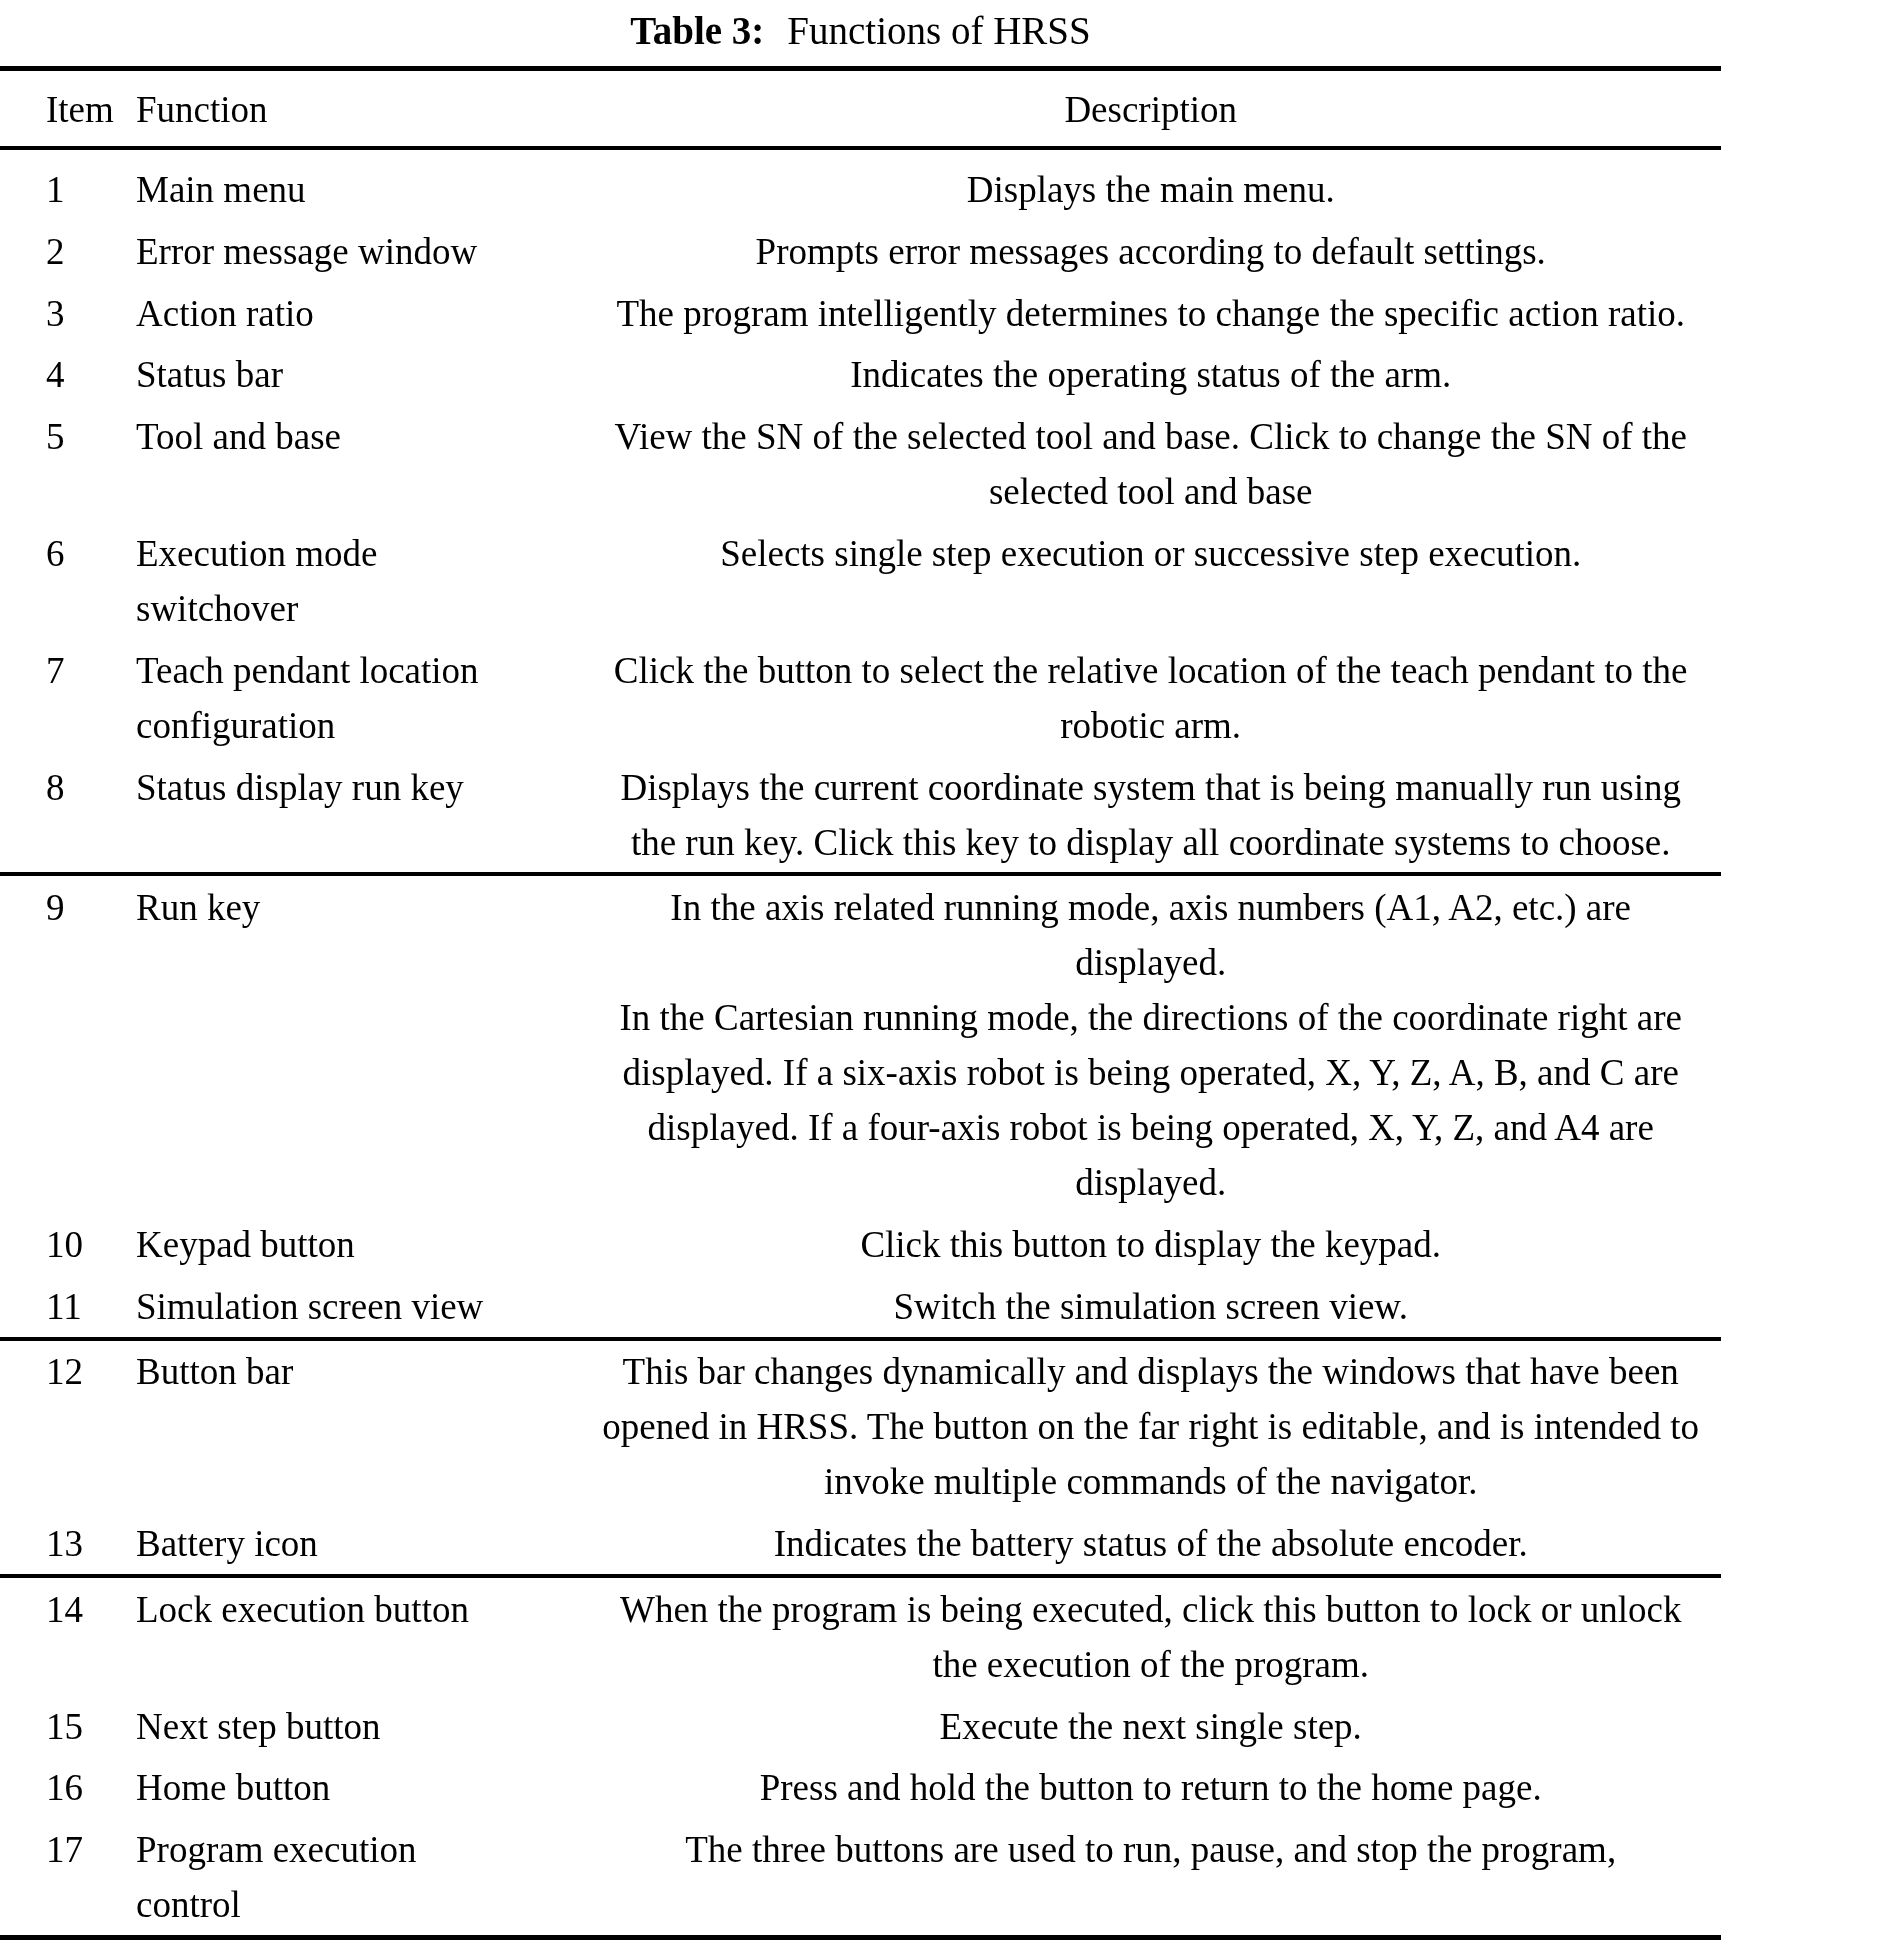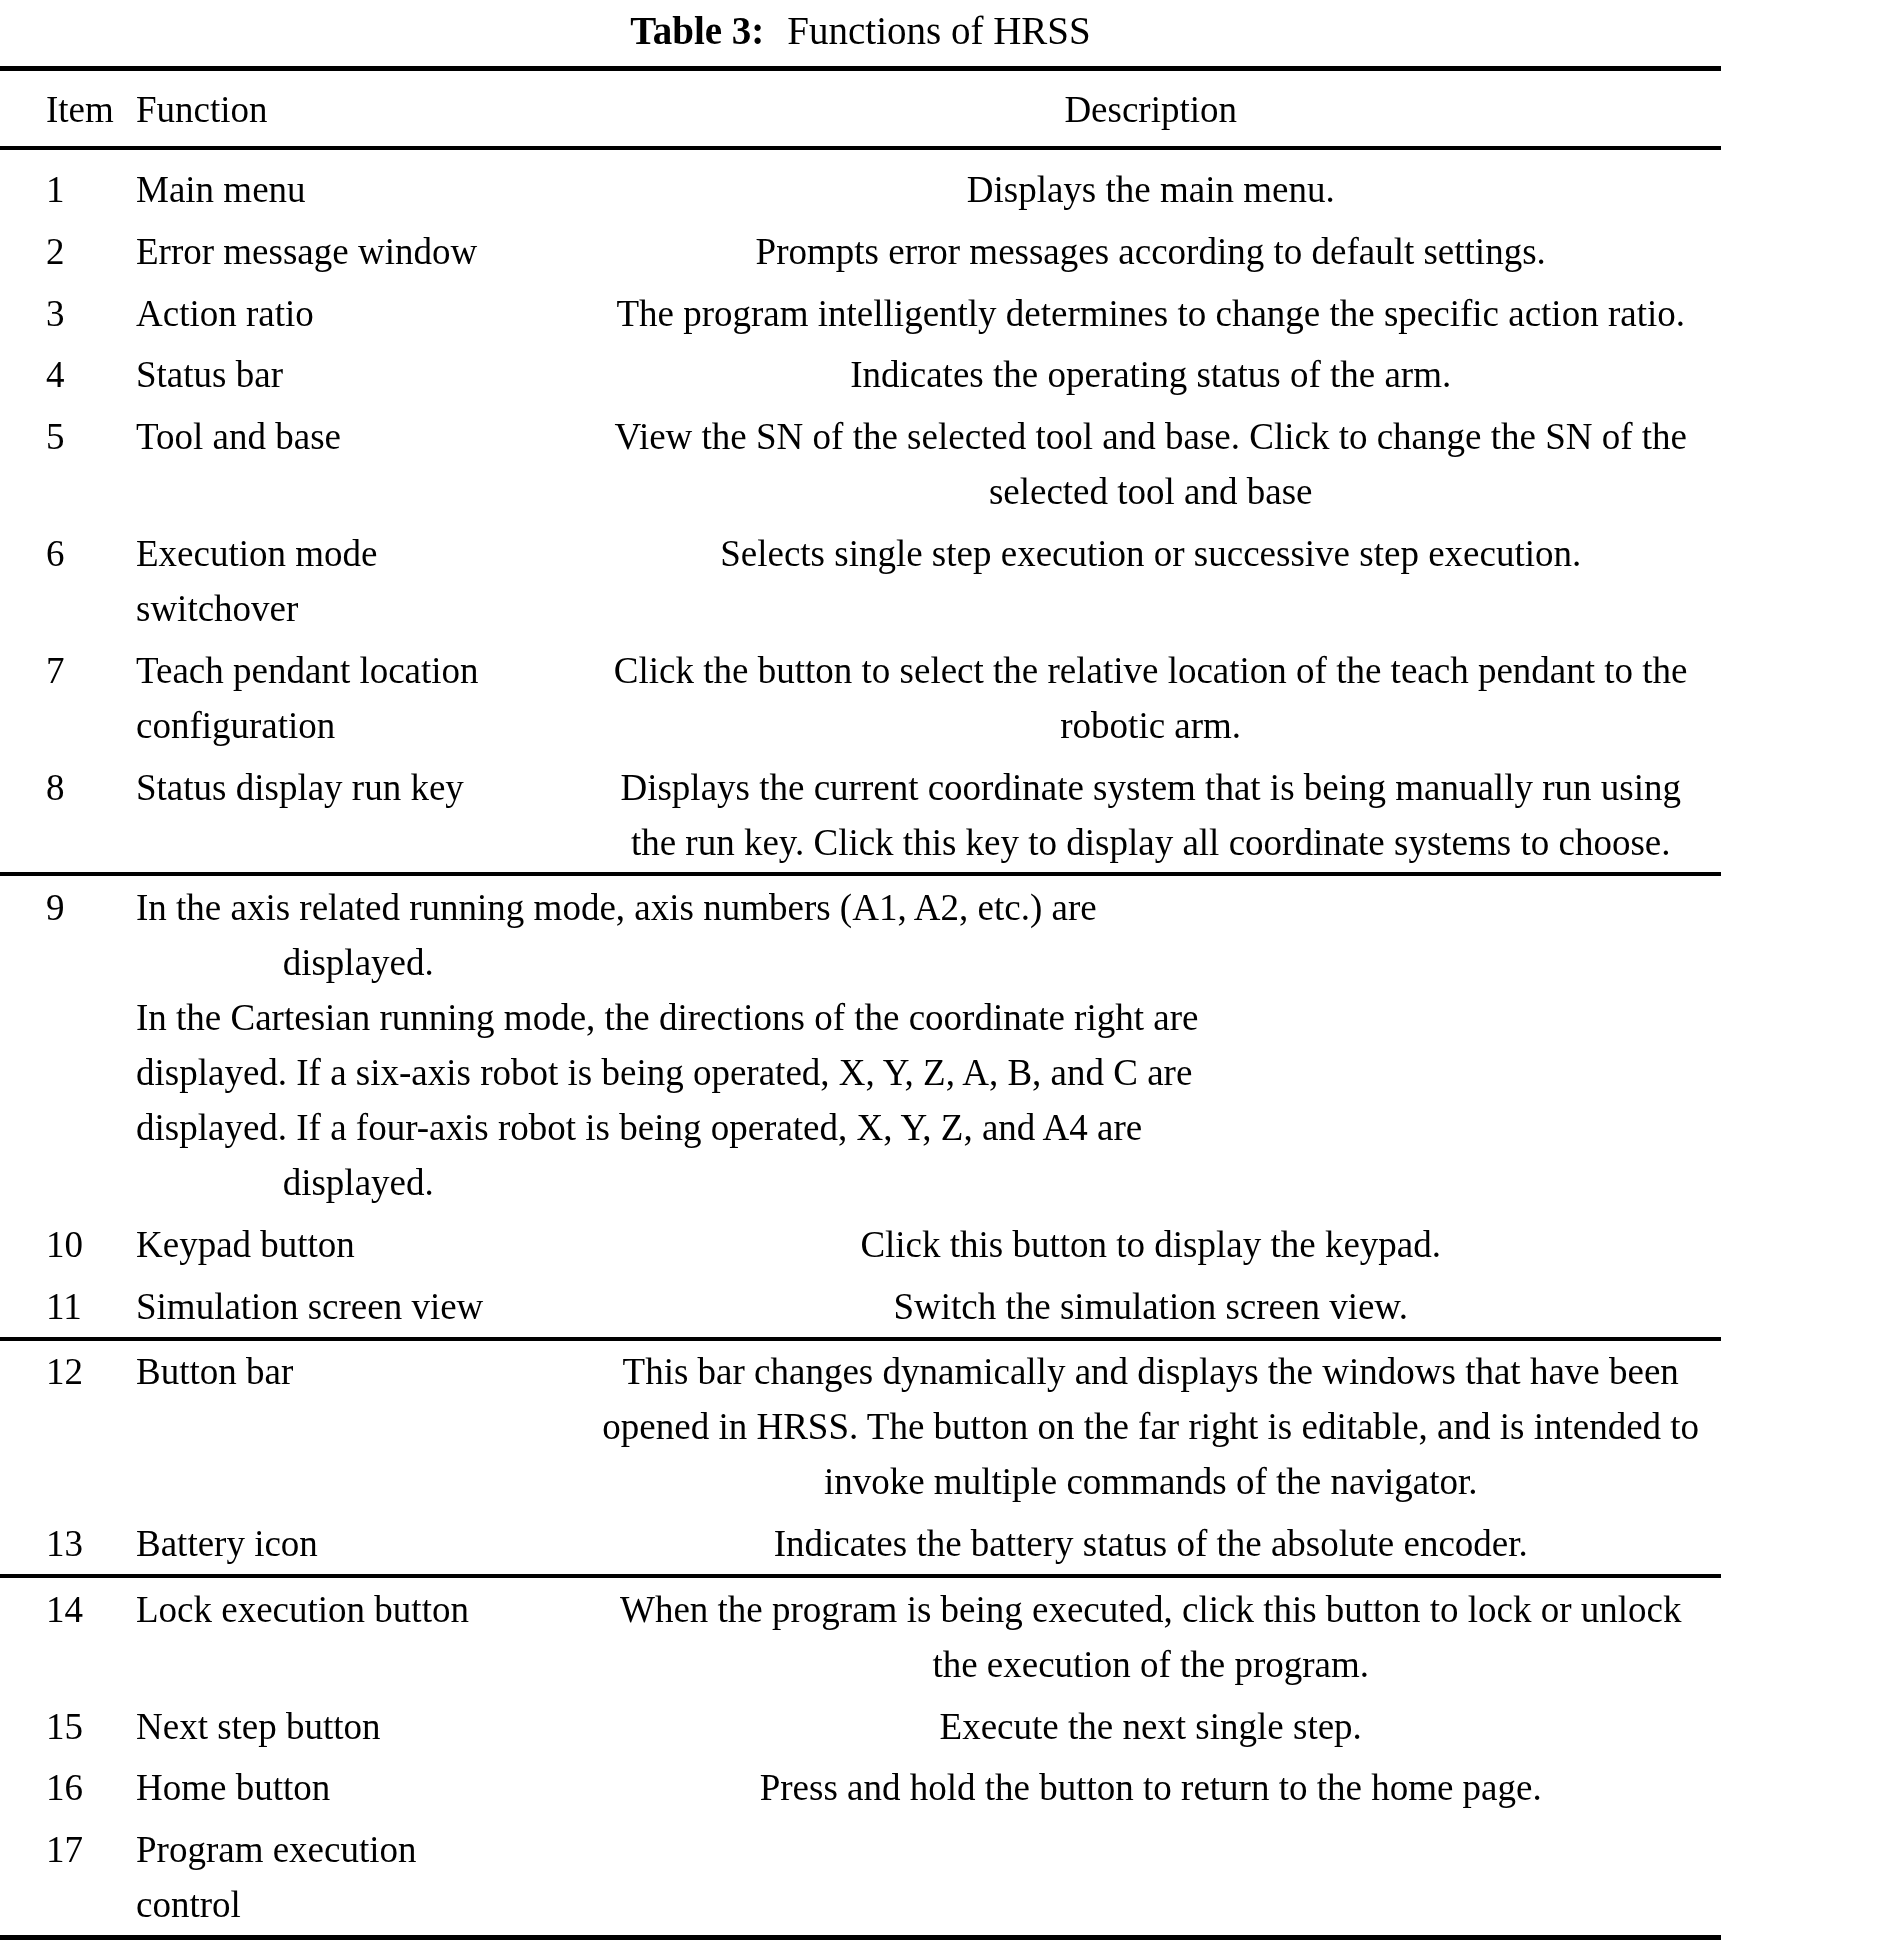--- a/index.html
+++ b/index.html
@@ -159,20 +159,23 @@
           <div class="line">Status display run key</div>
         </div>
         <div class="cell-desc">
           <div class="line">Displays the current coordinate system that is being manually run using</div>
           <div class="line">the run key. Click this key to display all coordinate systems to choose.</div>
         </div>
       </div>
       <div class="rule"></div>
       <div class="grid-row row">
         <div class="cell-item">9</div>
+        <div class="cell-func">
+          <div class="line">Run key</div>
+        </div>
         <div class="cell-desc">
           <div class="line">In the axis related running mode, axis numbers (A1, A2, etc.) are</div>
           <div class="line">displayed.</div>
           <div class="line">In the Cartesian running mode, the directions of the coordinate right are</div>
           <div class="line">displayed. If a six-axis robot is being operated, X, Y, Z, A, B, and C are</div>
           <div class="line">displayed. If a four-axis robot is being operated, X, Y, Z, and A4 are</div>
           <div class="line">displayed.</div>
         </div>
       </div>
       <div class="grid-row row">
@@ -243,20 +246,21 @@
           <div class="line">Press and hold the button to return to the home page.</div>
         </div>
       </div>
       <div class="grid-row row">
         <div class="cell-item">17</div>
         <div class="cell-func">
           <div class="line">Program execution</div>
           <div class="line">control</div>
         </div>
         <div class="cell-desc">
+          <div class="line">The three buttons are used to run, pause, and stop the program,</div>
         </div>
       </div>
     </div>
 
   <div class="rule rule-bottom"></div>
 
 </div>
 
 
 </body></html>

